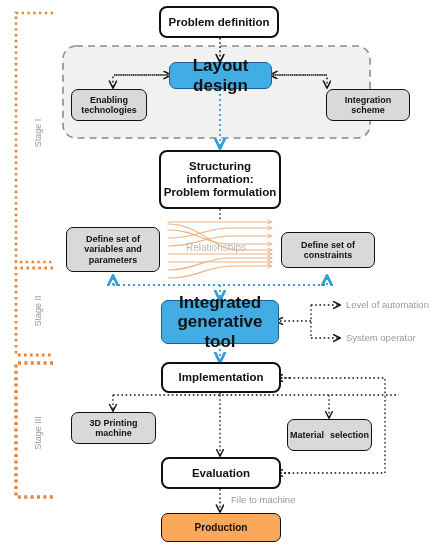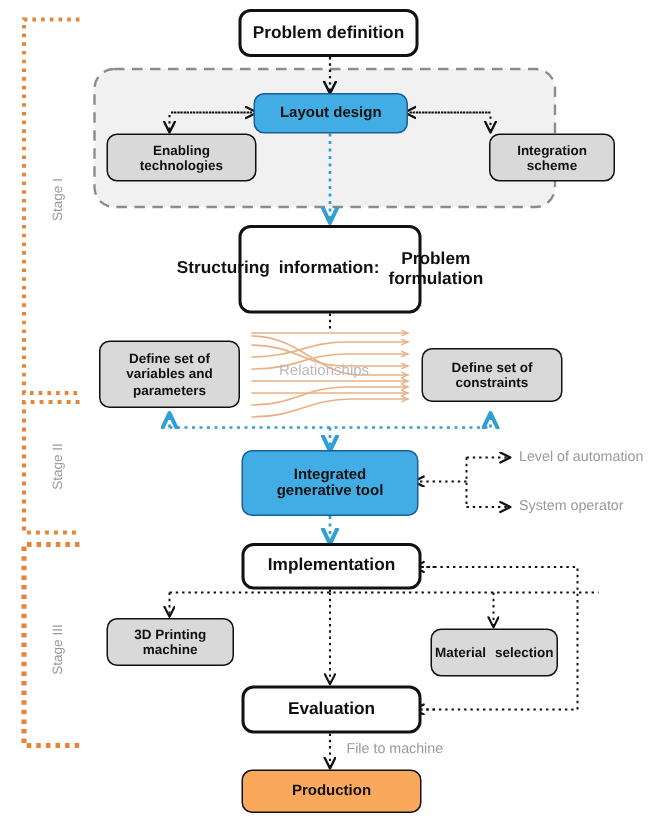--- a/index.html
+++ b/index.html
@@ -34,21 +34,21 @@
   }
   .n-grey{
     background:#d9d9d9;
     border:1.6px solid #111111;
     font-size:9px;
     border-radius:7px;
   }
   .n-blue{
     background:#41ade4;
     border:1.6px solid #1a5f96;
-    font-size:10px;
+    font-size:17px;
     border-radius:7px;
   }
   .n-orange{
     background:#f9a85c;
     border:1.6px solid #111111;
     font-size:10px;
     border-radius:7px;
   }
 
   
@@ -170,31 +170,31 @@
   <div class="stagelabel rot" style="left:12px;top:428px;width:52px;text-align:center;">Stage III</div>
 
   <div class="node n-white" style="left:159px;top:6px;width:120px;height:32px;">
     <span>Problem definition</span>
   </div>
 
   <div class="node n-blue" style="left:169px;top:62px;width:103px;height:27px;">
     <span>Layout design</span>
   </div>
 
-  <div class="node n-grey" style="left:71px;top:89px;width:100px;height:32px;flex-direction:column;">
+  <div class="node n-grey" style="left:71px;top:89px;width:76px;height:32px;flex-direction:column;">
     <span>Enabling</span>
     <span>technologies</span>
   </div>
 
   <div class="node n-grey" style="left:285px;top:89px;width:84px;height:32px;flex-direction:column;margin-left:41px;">
     <span>Integration</span>
     <span>scheme</span>
   </div>
 
-  <div class="node n-white" style="left:159px;top:150px;width:122px;height:59px;flex-direction:row;">
+  <div class="node n-white" style="left:159px;top:150px;width:122px;height:59px;flex-direction:column;">
     <span>Structuring</span>
     <span>information:</span>
     <span>Problem formulation</span>
   </div>
 
   <div class="node n-grey" style="left:66px;top:227px;width:94px;height:45px;flex-direction:column;">
     <span>Define set of</span>
     <span>variables and</span>
     <span>parameters</span>
   </div>

